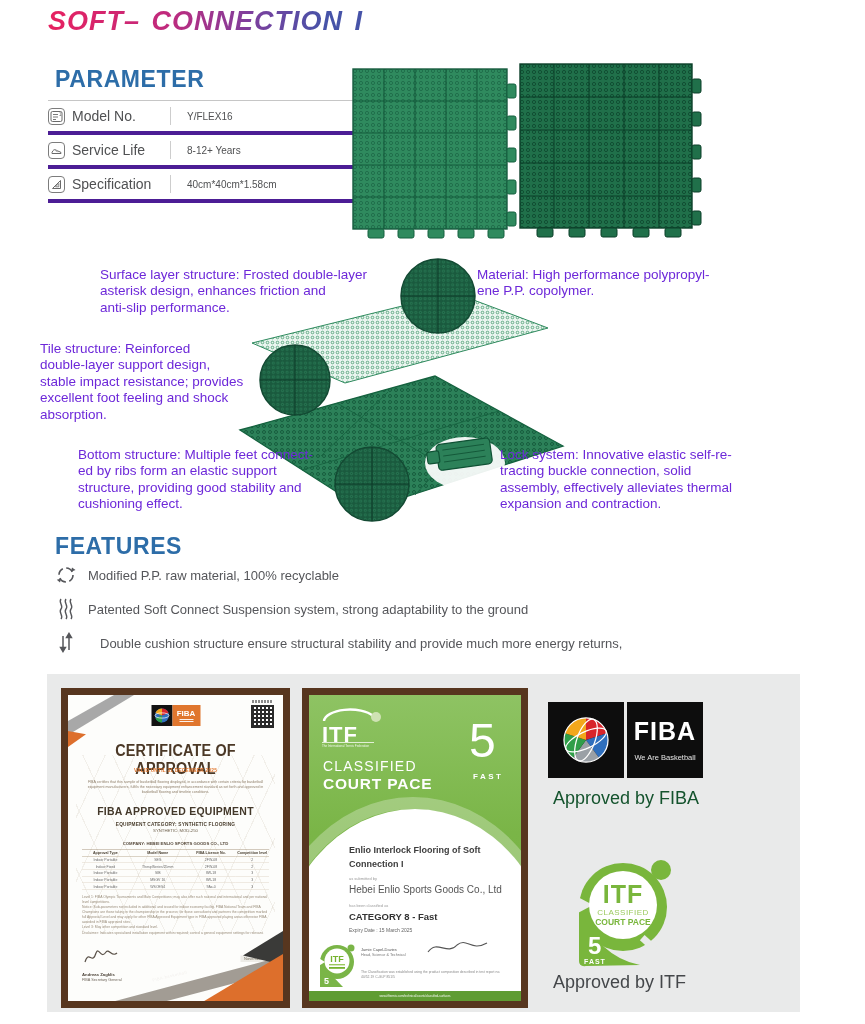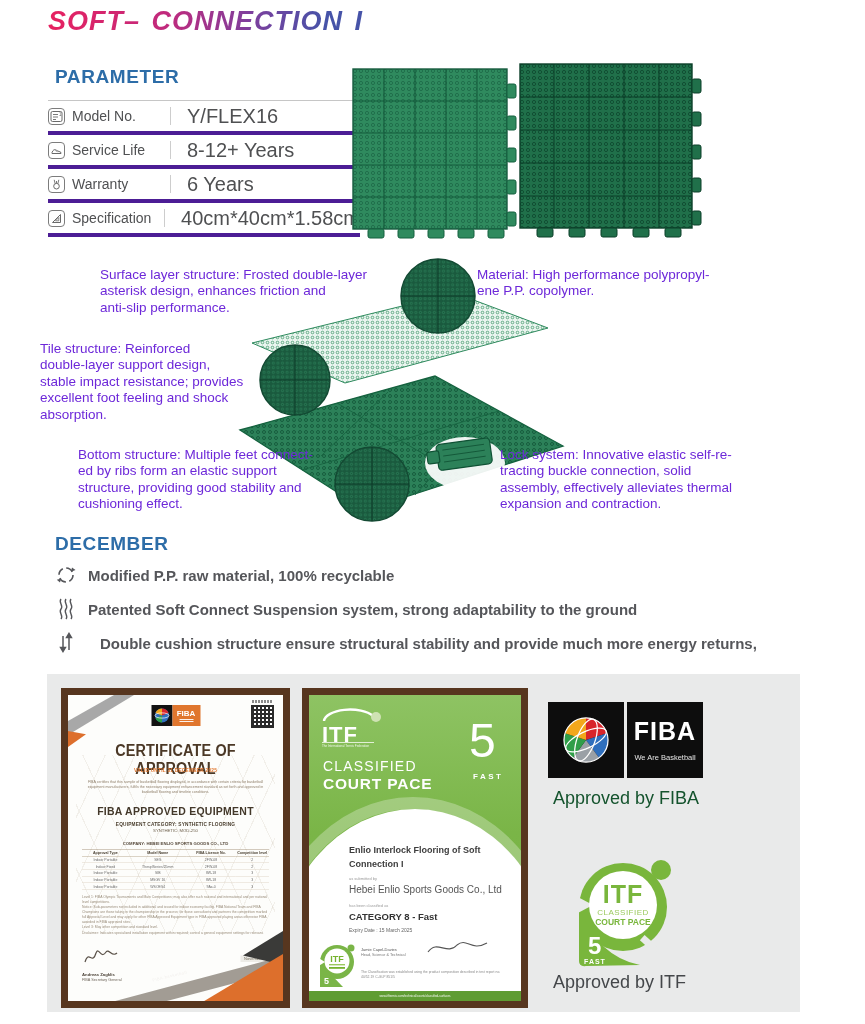--- a/index.html
+++ b/index.html
@@ -7,53 +7,53 @@
         font-family:"Liberation Sans", sans-serif;padding-left:24px;}
   [data-name]{box-sizing:border-box;}
 
   
   .main-title{position:absolute;left:48px;top:6px;font-size:27px;font-weight:bold;font-style:italic;
     letter-spacing:1px;word-spacing:3px;
     background:linear-gradient(90deg,#e72160 0%,#c02a7d 38%,#7e3f9d 64%,#4653a8 88%);
     -webkit-background-clip:text;background-clip:text;color:transparent;}
 
   
-  .sec-head{position:absolute;font-size:19px;font-weight:bold;color:#2d6da8;letter-spacing:.6px;}
+  .sec-head{position:absolute;font-size:23px;font-weight:bold;color:#2d6da8;letter-spacing:.6px;}
   .head-param{left:55px;top:66px;}
   .head-feat{left:55px;top:533px;}
 
   
   .param-table{position:absolute;left:48px;top:100px;width:312px;border-top:1px solid #c6c6c6;}
   .param-row{display:flex;align-items:stretch;height:34px;border-bottom:4px solid #4c1d95;}
   .param-label{width:122px;display:flex;align-items:center;gap:7px;font-size:14px;color:#4f5052;}
   .param-icon{width:17px;height:17px;flex:0 0 17px;border:1px solid #7c7c7c;border-radius:4px;
     display:flex;align-items:center;justify-content:center;}
   .param-icon svg{display:block;}
   .param-value{flex:1;border-left:1px solid #cdcdcd;margin:6px 0;padding-left:16px;
-    display:flex;align-items:center;font-size:20px;color:#4f5052;}
+    display:flex;align-items:center;font-size:10px;color:#4f5052;}
 
   
   .tile-photo{position:absolute;}
   .tile-a{left:352px;top:68px;}
   .tile-b{left:519px;top:63px;}
 
   
   .diagram{position:absolute;left:225px;top:255px;}
   .anno{position:absolute;font-size:13.5px;line-height:1.22;color:#6d28d9;white-space:pre-line;}
   .anno-surface{left:100px;top:267px;width:290px;}
   .anno-material{left:477px;top:267px;width:300px;}
   .anno-tile{left:40px;top:341px;width:245px;}
   .anno-bottom{left:78px;top:447px;width:265px;}
   .anno-lock{left:500px;top:447px;width:275px;}
 
   
   .feature-row{position:absolute;left:55px;display:flex;align-items:center;gap:12px;}
   .f1{top:564px;}.f2{top:598px;}.f3{top:632px;gap:24px;}
   .feature-icon{width:21px;height:22px;display:flex;align-items:center;justify-content:center;}
-  .feature-text{font-size:15px;color:#55565a;font-weight:bold;}
+  .feature-text{font-size:13px;color:#55565a;}
 
   
   .bottom-panel{position:absolute;left:47px;top:674px;width:753px;height:338px;background:#e9eaea;}
 
   .cert{position:absolute;border:7px solid #57361f;box-sizing:border-box;}
   .cert-fiba{left:61px;top:688px;width:229px;height:320px;background:#fdfdfb;}
   .cert-itf{left:302px;top:688px;width:226px;height:320px;}
   .cert-inner{position:absolute;inset:0;overflow:hidden;}
 
   
@@ -204,32 +204,20 @@
               <path d="M2,8.5 C3,5.8 4.6,5.2 5.8,5.9 C7,6.6 8.4,7.4 10.6,8 L11,9.5 H2 Z" fill="none" stroke="#6a6a6a" stroke-width="1"></path>
               <path d="M5.5,6.5 l.8,1 M6.8,7.2 l.8,1" stroke="#6a6a6a" stroke-width="0.7"></path>
             </svg>
         </span>
         <span data-name="param-label">Service Life</span>
       </div>
       <div class="param-value" data-name="param-value">8-12+ Years</div>
     </div>
     <div class="param-row" data-name="table-row">
       <div class="param-label">
-        <span class="param-icon" data-name="medal-icon">
-          <svg width="13" height="13" viewBox="0 0 13 13">
-              <circle cx="6.5" cy="8.2" r="2.8" fill="none" stroke="#6a6a6a" stroke-width="1"></circle>
-              <path d="M5.2,5.8 L4.2,1.8 M7.8,5.8 L8.8,1.8 M6.5,5.4 V3" stroke="#6a6a6a" stroke-width="0.9" fill="none"></path>
-            </svg>
-        </span>
-        <span data-name="param-label">Warranty</span>
-      </div>
-      <div class="param-value" data-name="param-value">6 Years</div>
-    </div>
-    <div class="param-row" data-name="table-row">
-      <div class="param-label">
         <span class="param-icon" data-name="set-square-icon">
           <svg width="13" height="13" viewBox="0 0 13 13">
               <path d="M2.5,10.5 L10.5,10.5 L10.5,2.5 Z" fill="none" stroke="#6a6a6a" stroke-width="1"></path>
               <path d="M5.5,8.8 L8.8,8.8 L8.8,5.5 Z" fill="none" stroke="#6a6a6a" stroke-width="0.8"></path>
             </svg>
         </span>
         <span data-name="param-label">Specification</span>
       </div>
       <div class="param-value" data-name="param-value">40cm*40cm*1.58cm</div>
     </div>
@@ -298,21 +286,21 @@
 absorption.</div>
   <div class="anno anno-bottom" data-name="annotation-bottom-structure">Bottom structure: Multiple feet connect-
 ed by ribs form an elastic support
 structure, providing good stability and
 cushioning effect.</div>
   <div class="anno anno-lock" data-name="annotation-lock-system">Lock system: Innovative elastic self-re-
 tracting buckle connection, solid
 assembly, effectively alleviates thermal
 expansion and contraction.</div>
 
-  <div class="sec-head head-feat" data-name="features-heading">DECEMBER</div>
+  <div class="sec-head head-feat" data-name="features-heading">FEATURES</div>
 
   <div class="feature-row f1" data-name="list-item">
     <span class="feature-icon" data-name="recycle-icon">
       <svg width="20" height="20" viewBox="0 0 20 20">
           <circle cx="10" cy="10" r="7" fill="none" stroke="#55565a" stroke-width="1.6" stroke-dasharray="7.5 3.5"></circle>
           <polygon points="16,2.5 19.5,5 15,6.8" fill="#55565a"></polygon>
           <polygon points="4,17.5 0.8,14.8 5.2,13.4" fill="#55565a"></polygon>
         </svg>
     </span>
     <span class="feature-text" data-name="feature-text">Modified P.P. raw material, 100% recyclable</span>

